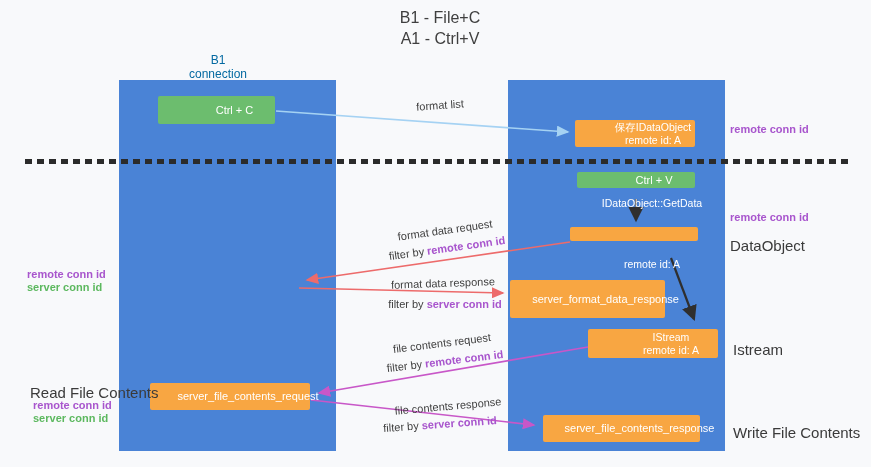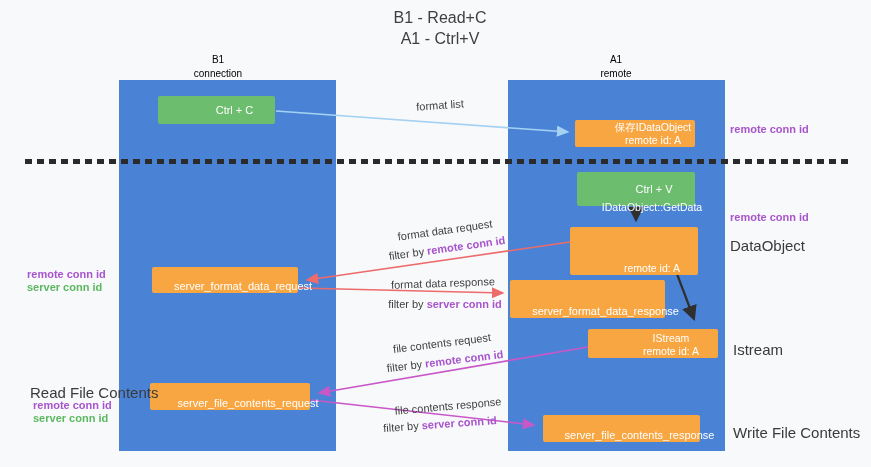--- a/index.html
+++ b/index.html
@@ -7,63 +7,59 @@
   body { font-family:"Liberation Sans", sans-serif; }
   #canvas {
     position:relative; width:871px; height:467px;
     background:#f8f9fb; overflow:hidden;
   }
   
   .title { position:absolute; left:300px; top:7px; width:280px;
     text-align:center; font-size:16px; line-height:21px; color:#3f3f3f; }
   
   .col-header { position:absolute; width:140px; text-align:center;
-    font-size:10px; line-height:14px; color:#000000; }
+    font-size:12px; line-height:14px; color:#0369a1; }
   
   .lifeline { position:absolute; top:80px; width:217px; height:371px;
     background:#4a83d6; }
   
   .divider { position:absolute; left:25px; top:159px; width:826px; height:5px;
     background:repeating-linear-gradient(90deg,#2b2b2b 0 7px,transparent 7px 12px); }
   
   .node { position:absolute; display:flex; flex-direction:column;
     align-items:center; justify-content:center; color:#ffffff;
     text-align:center; font-size:11px; line-height:13px; border-radius:2px;padding-left:36px; }
   .node.green { background:#6cbd6e; }
-  .node.orange { background:#f8a642;justify-content:flex-end; }
+  .node.orange { background:#f8a642; }
   .node .sub { font-size:10.5px; }
   
   .edge-label { position:absolute; font-size:11px; color:#3f3f3f;
     text-align:center; white-space:nowrap; }
   .conn-purple { color:#a855cd; font-weight:bold; }
   .filter-prefix { margin-right:3px; }
   
   .anno { position:absolute; font-size:11px; white-space:nowrap; }
   .anno.plain { color:#3a3a3a; font-size:15px; }
   .anno.purple { color:#a855cd; font-weight:bold; }
   .anno.green { color:#5cb85f; font-weight:bold; }
   svg.arrows { position:absolute; left:0; top:0; pointer-events:none; }
 </style>
 </head>
 <body>
 
 <div id="canvas">
 
   <div class="title">
-    <div>B1 - Read+C</div>
+    <div>B1 - File+C</div>
     <div>A1 - Ctrl+V</div>
   </div>
 
   <div class="col-header" style="left:148px; top:53px;">
     <div>B1</div>
     <div>connection</div>
-  </div>
-  <div class="col-header" style="left:546px; top:53px;">
-    <div>A1</div>
-    <div>remote</div>
   </div>
 
   <div class="lifeline" style="left:119px;"></div>
   <div class="lifeline" style="left:508px;"></div>
 
   <div class="divider"></div>
 
   <svg class="arrows" width="871" height="467" viewBox="0 0 871 467">
     <defs>
       <marker id="ah-blue" markerWidth="9" markerHeight="7" refX="7" refY="3.5" orient="auto">
@@ -90,32 +86,29 @@
 
   <div class="node green" style="left:158px; top:96px; width:117px; height:28px;">
     <div>Ctrl + C</div>
   </div>
 
   <div class="node orange" style="left:575px; top:120px; width:120px; height:27px;">
     <div class="sub">保存IDataObject</div>
     <div class="sub">remote id: A</div>
   </div>
 
-  <div class="node green" style="left:577px; top:172px; width:118px; height:34px;">
+  <div class="node green" style="left:577px; top:172px; width:118px; height:16px;">
     <div>Ctrl + V</div>
   </div>
 
-  <div class="node orange" style="left:570px; top:227px; width:128px; height:48px;gap:48px;">
+  <div class="node orange" style="left:570px; top:227px; width:128px; height:14px;gap:48px;">
     <div class="sub">IDataObject::GetData</div>
     <div class="sub">remote id: A</div>
   </div>
 
-  <div class="node orange" style="left:152px; top:267px; width:146px; height:26px;">
-    <div>server_format_data_request</div>
-  </div>
 
   <div class="node orange" style="left:510px; top:280px; width:155px; height:38px;">
     <div>server_format_data_response</div>
   </div>
 
   <div class="node orange" style="left:588px; top:329px; width:130px; height:29px;">
     <div class="sub">IStream</div>
     <div class="sub">remote id: A</div>
   </div>
 

